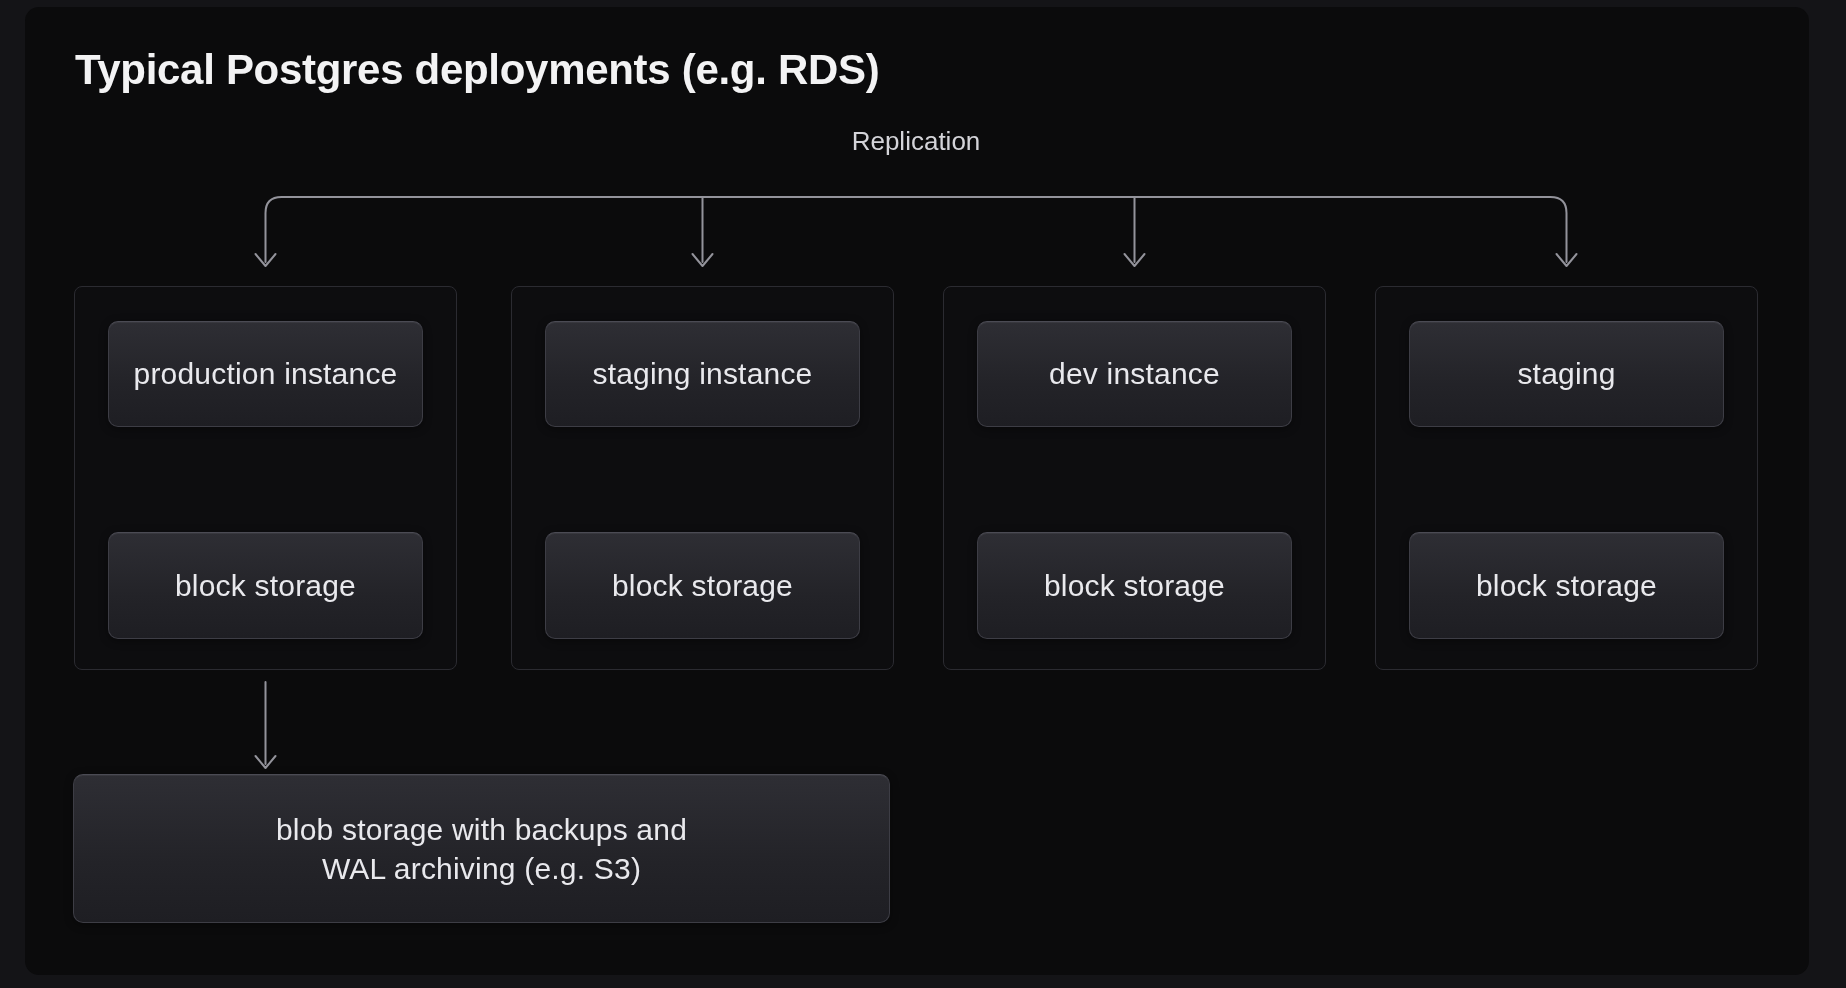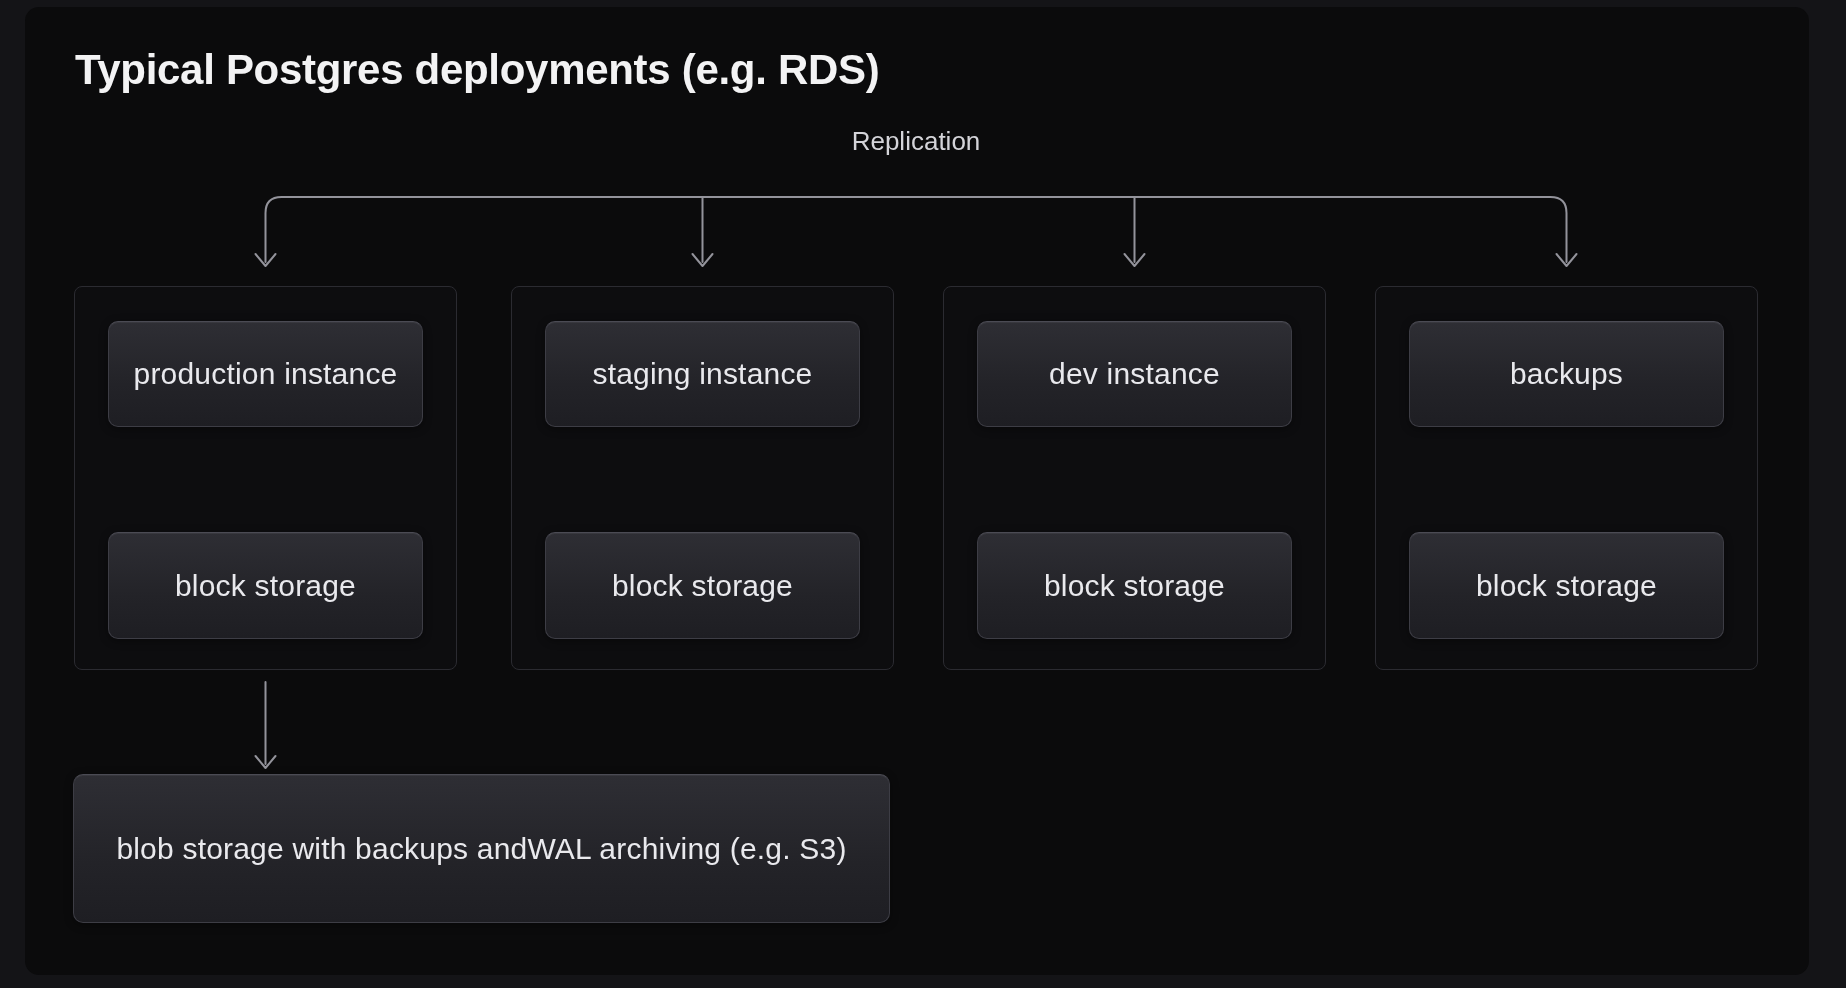--- a/index.html
+++ b/index.html
@@ -92,21 +92,21 @@
     width: 315px;
     height: 107px;
     text-align: center;
   }
   .node-blob {
     position: absolute;
     left: 73px;
     top: 774px;
     width: 817px;
     height: 149px;
-    flex-direction: row;
+    flex-direction: column;
     line-height: 39px;
   }
 </style>
 </head>
 <body>
 
 <div class="stage">
 
   <div class="card"></div>
 
@@ -171,21 +171,21 @@
     <div class="node node-instance">
       <span>dev instance</span>
     </div>
     <div class="node node-storage">
       <span>block storage</span>
     </div>
   </div>
 
   <div class="group" style="left:1375px">
     <div class="node node-instance">
-      <span>backups</span>
+      <span>staging</span>
     </div>
     <div class="node node-storage">
       <span>block storage</span>
     </div>
   </div>
 
   <div class="node node-blob">
     <div>blob storage with backups and</div>
     <div>WAL archiving (e.g. S3)</div>
   </div>

